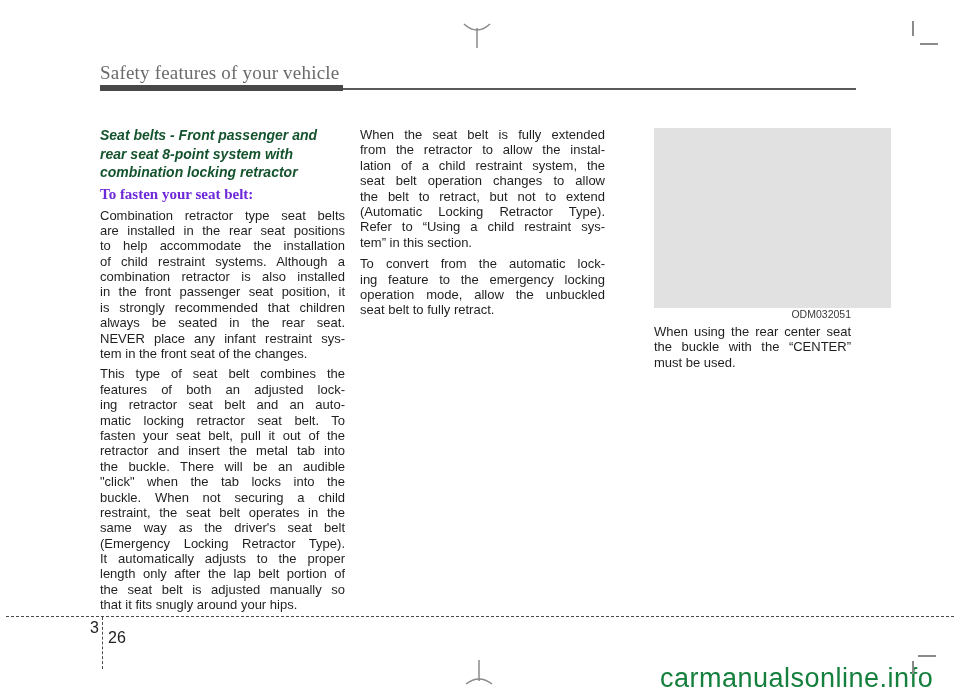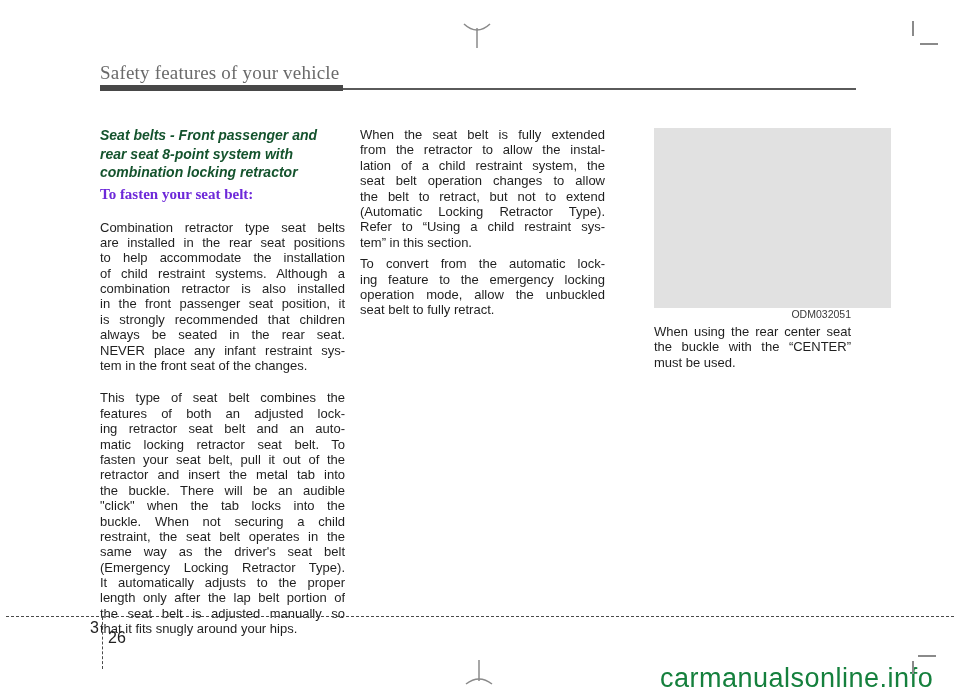--- a/index.html
+++ b/index.html
@@ -22,21 +22,21 @@
   #col2{left:360px;top:127px;width:245px;}
   #col3{left:618px;top:128px;width:197px;padding-left:36px;}
   .col-heading{
     font-weight:bold;font-style:italic;font-size:14px;line-height:18.5px;color:#14532d;
   }
   .col-heading .tline{text-align:left;text-align-last:left;}
   .subheading{
     font-family:"Liberation Serif","DejaVu Serif",serif;
     font-weight:bold;font-size:15px;line-height:17px;margin-top:4px;color:#6d28d9;
   }
-  .para{margin-top:17px;}
+  .para{margin-top:5px;}
   .tline{text-align:justify;text-align-last:justify;overflow:hidden;white-space:nowrap;}
   .tline{white-space:normal;height:15.4px;}
   .col-heading .tline{height:18.5px;}
   .tline-last{text-align-last:left;}
   
   .img-placeholder{width:237px;height:180px;background:#e1e1e1;}
   .img-label{
     font-size:10.5px;line-height:13px;color:#3a3a3a;text-align:right;margin-top:0;
   }
   .caption{margin-top:3px;}

